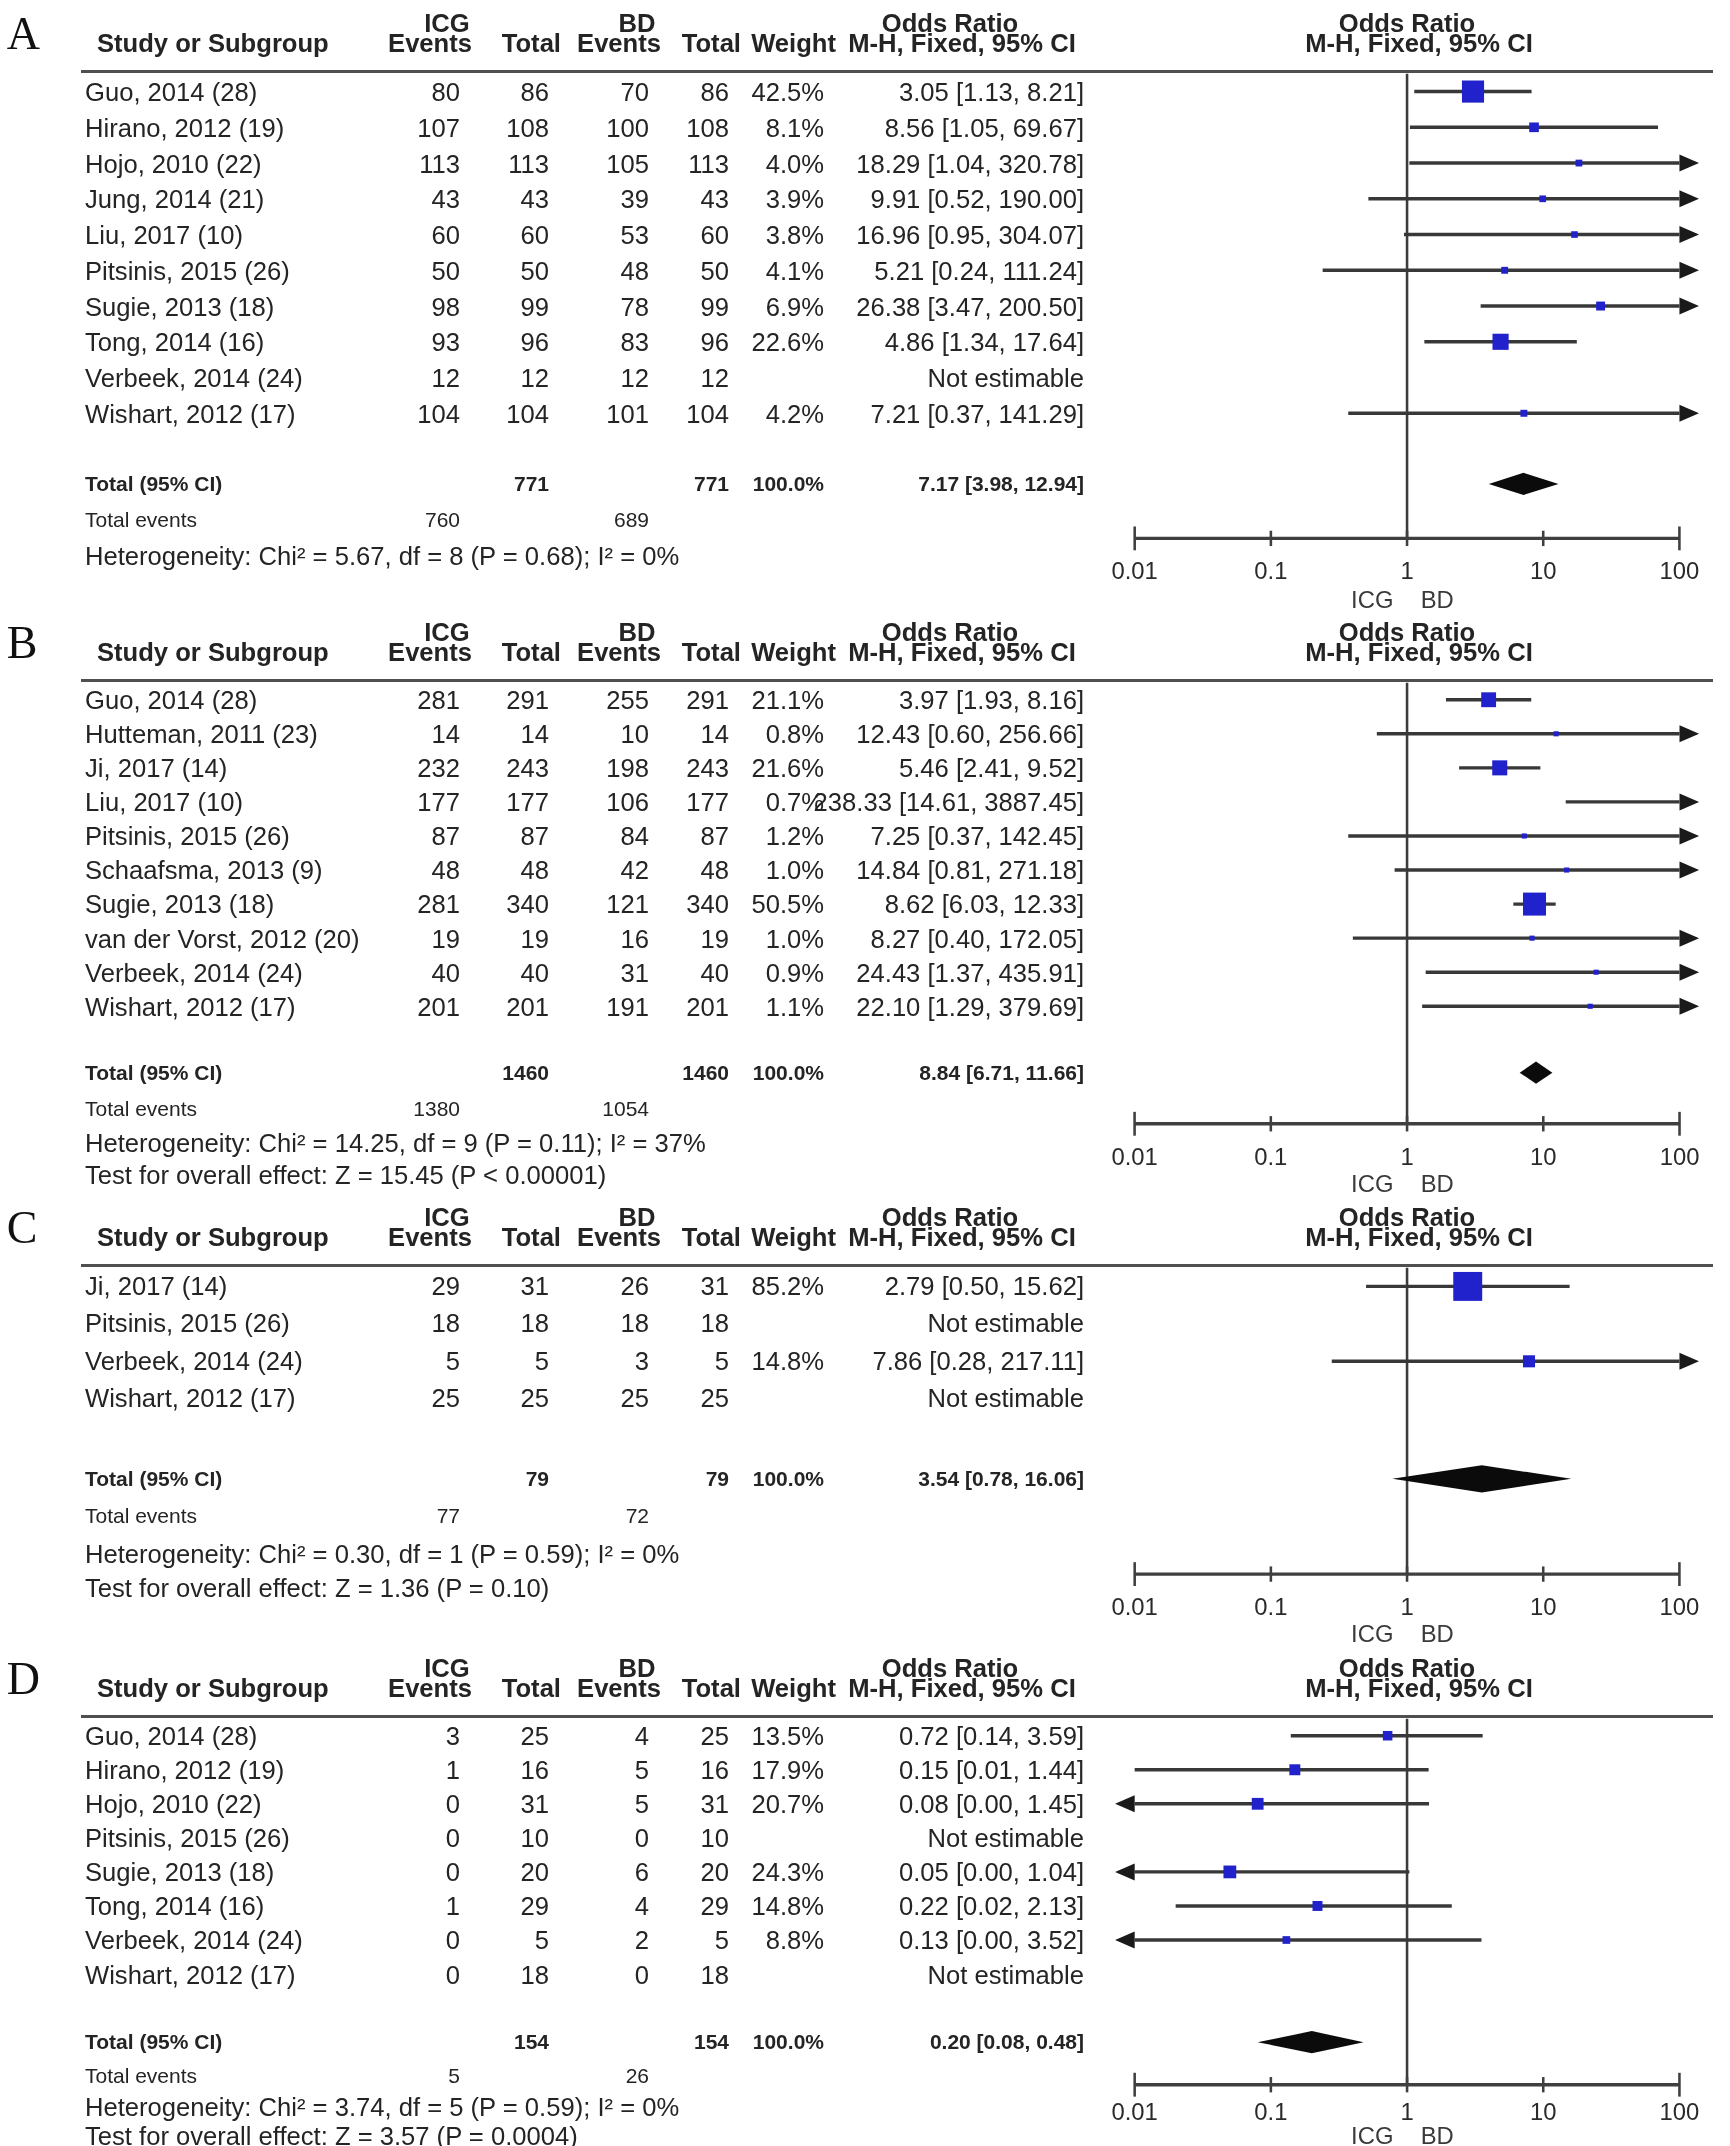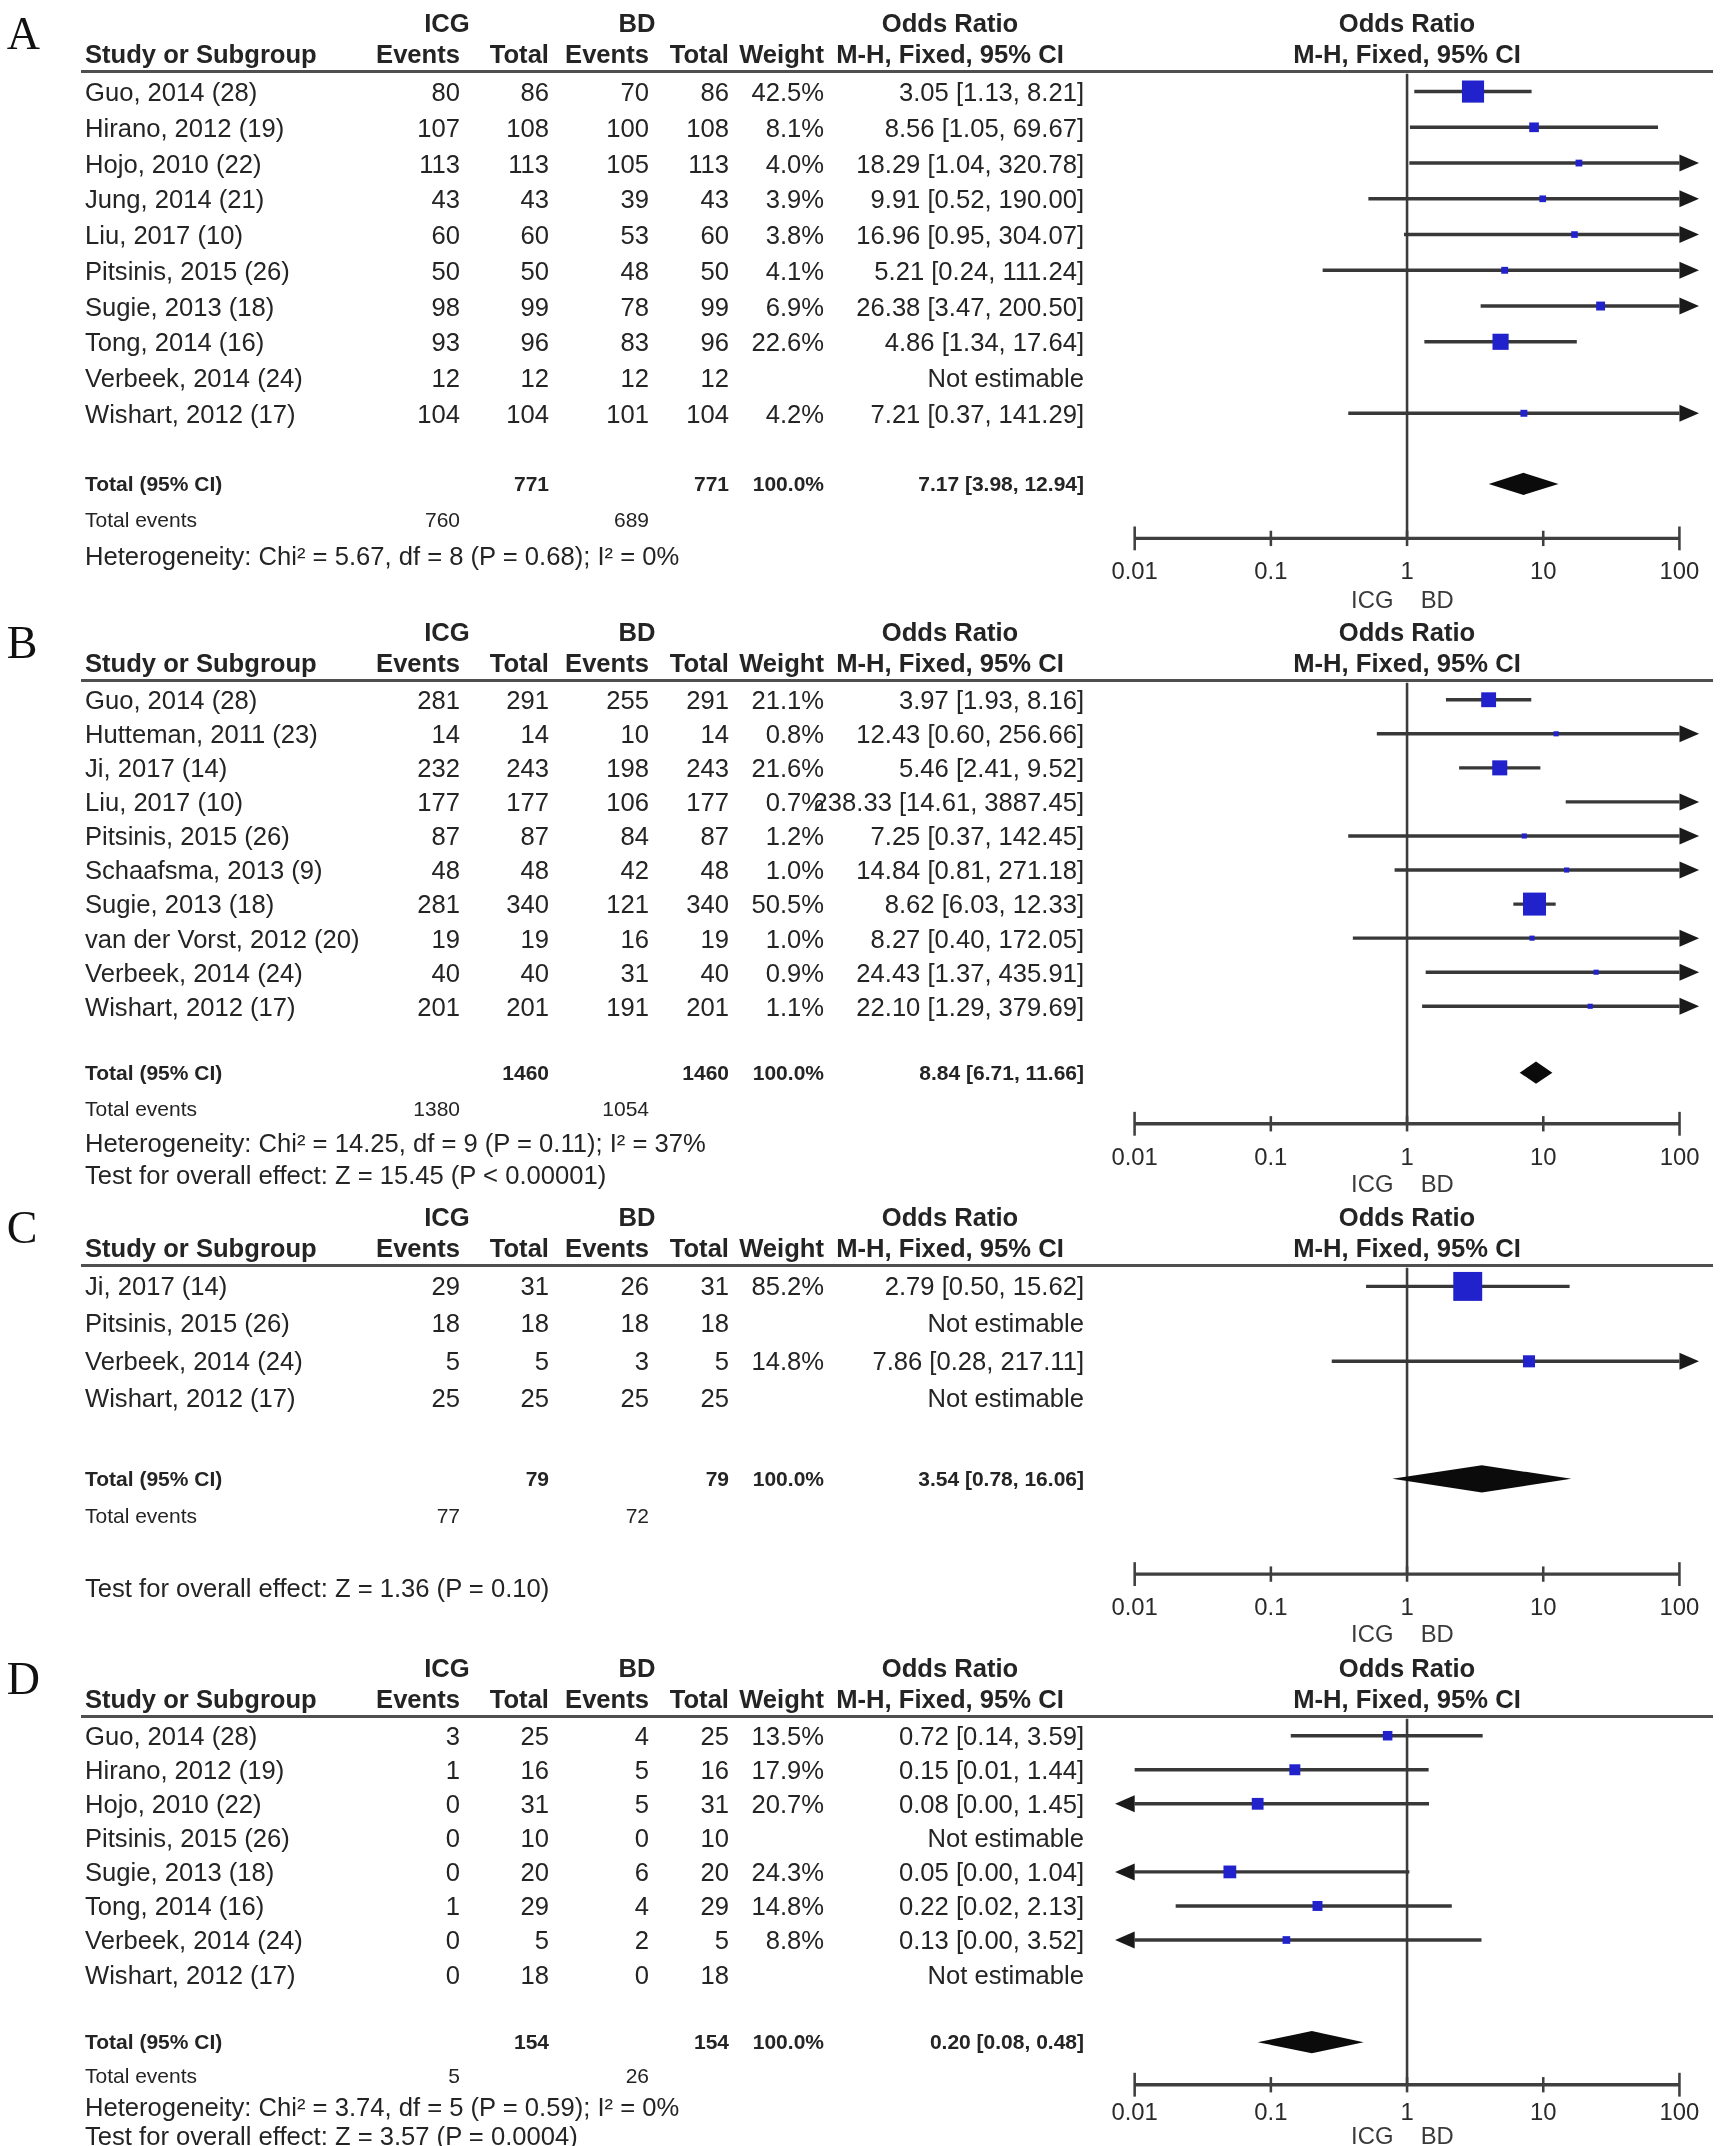--- a/index.html
+++ b/index.html
@@ -3,21 +3,21 @@
 <meta charset="utf-8">
 <style>
   html,body{margin:0;padding:0;background:#fff;}
   #page{position:relative;width:1730px;height:2147px;background:#ffffff;overflow:hidden;
         font-family:"Liberation Sans",sans-serif;color:#242424;}
   .panel{position:absolute;left:0;width:1730px;}
   .plabel{position:absolute;left:6.8px;top:0;font-family:"Liberation Serif",serif;
           font-size:46px;line-height:49px;color:#111;}
   .h1,.h2{position:absolute;font-weight:bold;font-size:25.6px;white-space:nowrap;}
   .h1{top:0;height:29px;line-height:29px;}
-  .h2{top:31px;height:29px;line-height:29px;}
+  .h2{top:20px;height:29px;line-height:29px;margin-left:12px;}
   .ctr{transform:translateX(-50%);}
   .g1{left:447px;} .g2{left:637px;} .or1{left:950px;} .or2{left:1407px;}
   .cstudy{left:85px;}
   .r{width:170px;text-align:right;}
   .ce1{left:290px;} .ct1{left:379px;} .ce2{left:479px;} .ct2{left:559px;} .cw{left:654px;}
   .rule{position:absolute;left:81px;top:61px;width:1632px;height:3.4px;background:#4f4f4f;}
   .rows{position:absolute;left:0;top:65px;width:1730px;}
   .cell{position:absolute;font-size:25.6px;white-space:nowrap;}
   .trow,.erow{position:absolute;height:36px;line-height:36px;font-size:21px;white-space:nowrap;}
   .trow{font-weight:bold;top:calc(var(--totalY) - 18px);}
@@ -385,20 +385,21 @@
         <text x="381" y="516" text-anchor="start" font-size="28" fill="#3a3a3a">BD</text>
       </svg>
     <div class="trow tlabel">Total (95% CI)</div>
     <div class="trow r tt1">79</div>
     <div class="trow r tt2">79</div>
     <div class="trow r tw">100.0%</div>
     <div class="trow tor">3.54 [0.78, 16.06]</div>
     <div class="erow elabel">Total events</div>
     <div class="erow r ee1">77</div>
     <div class="erow r ee2">72</div>
+    <div class="het">Heterogeneity: Chi² = 0.30, df = 1 (P = 0.59); I² = 0%</div>
     <div class="tst">Test for overall effect: Z = 1.36 (P = 0.10)</div>
   </section>
 
   <section class="panel" id="panel-3" style="top: 1654px; height: 492px; --totalY: 388px; --eventsY: 422px; --hetY: 453px; --testY: 482px;">
     <div class="plabel">D</div>
     <div class="h1 ctr g1">ICG</div>
     <div class="h1 ctr g2">BD</div>
     <div class="h1 ctr or1">Odds Ratio</div>
     <div class="h1 ctr or2">Odds Ratio</div>
     <div class="h2 cstudy">Study or Subgroup</div>

